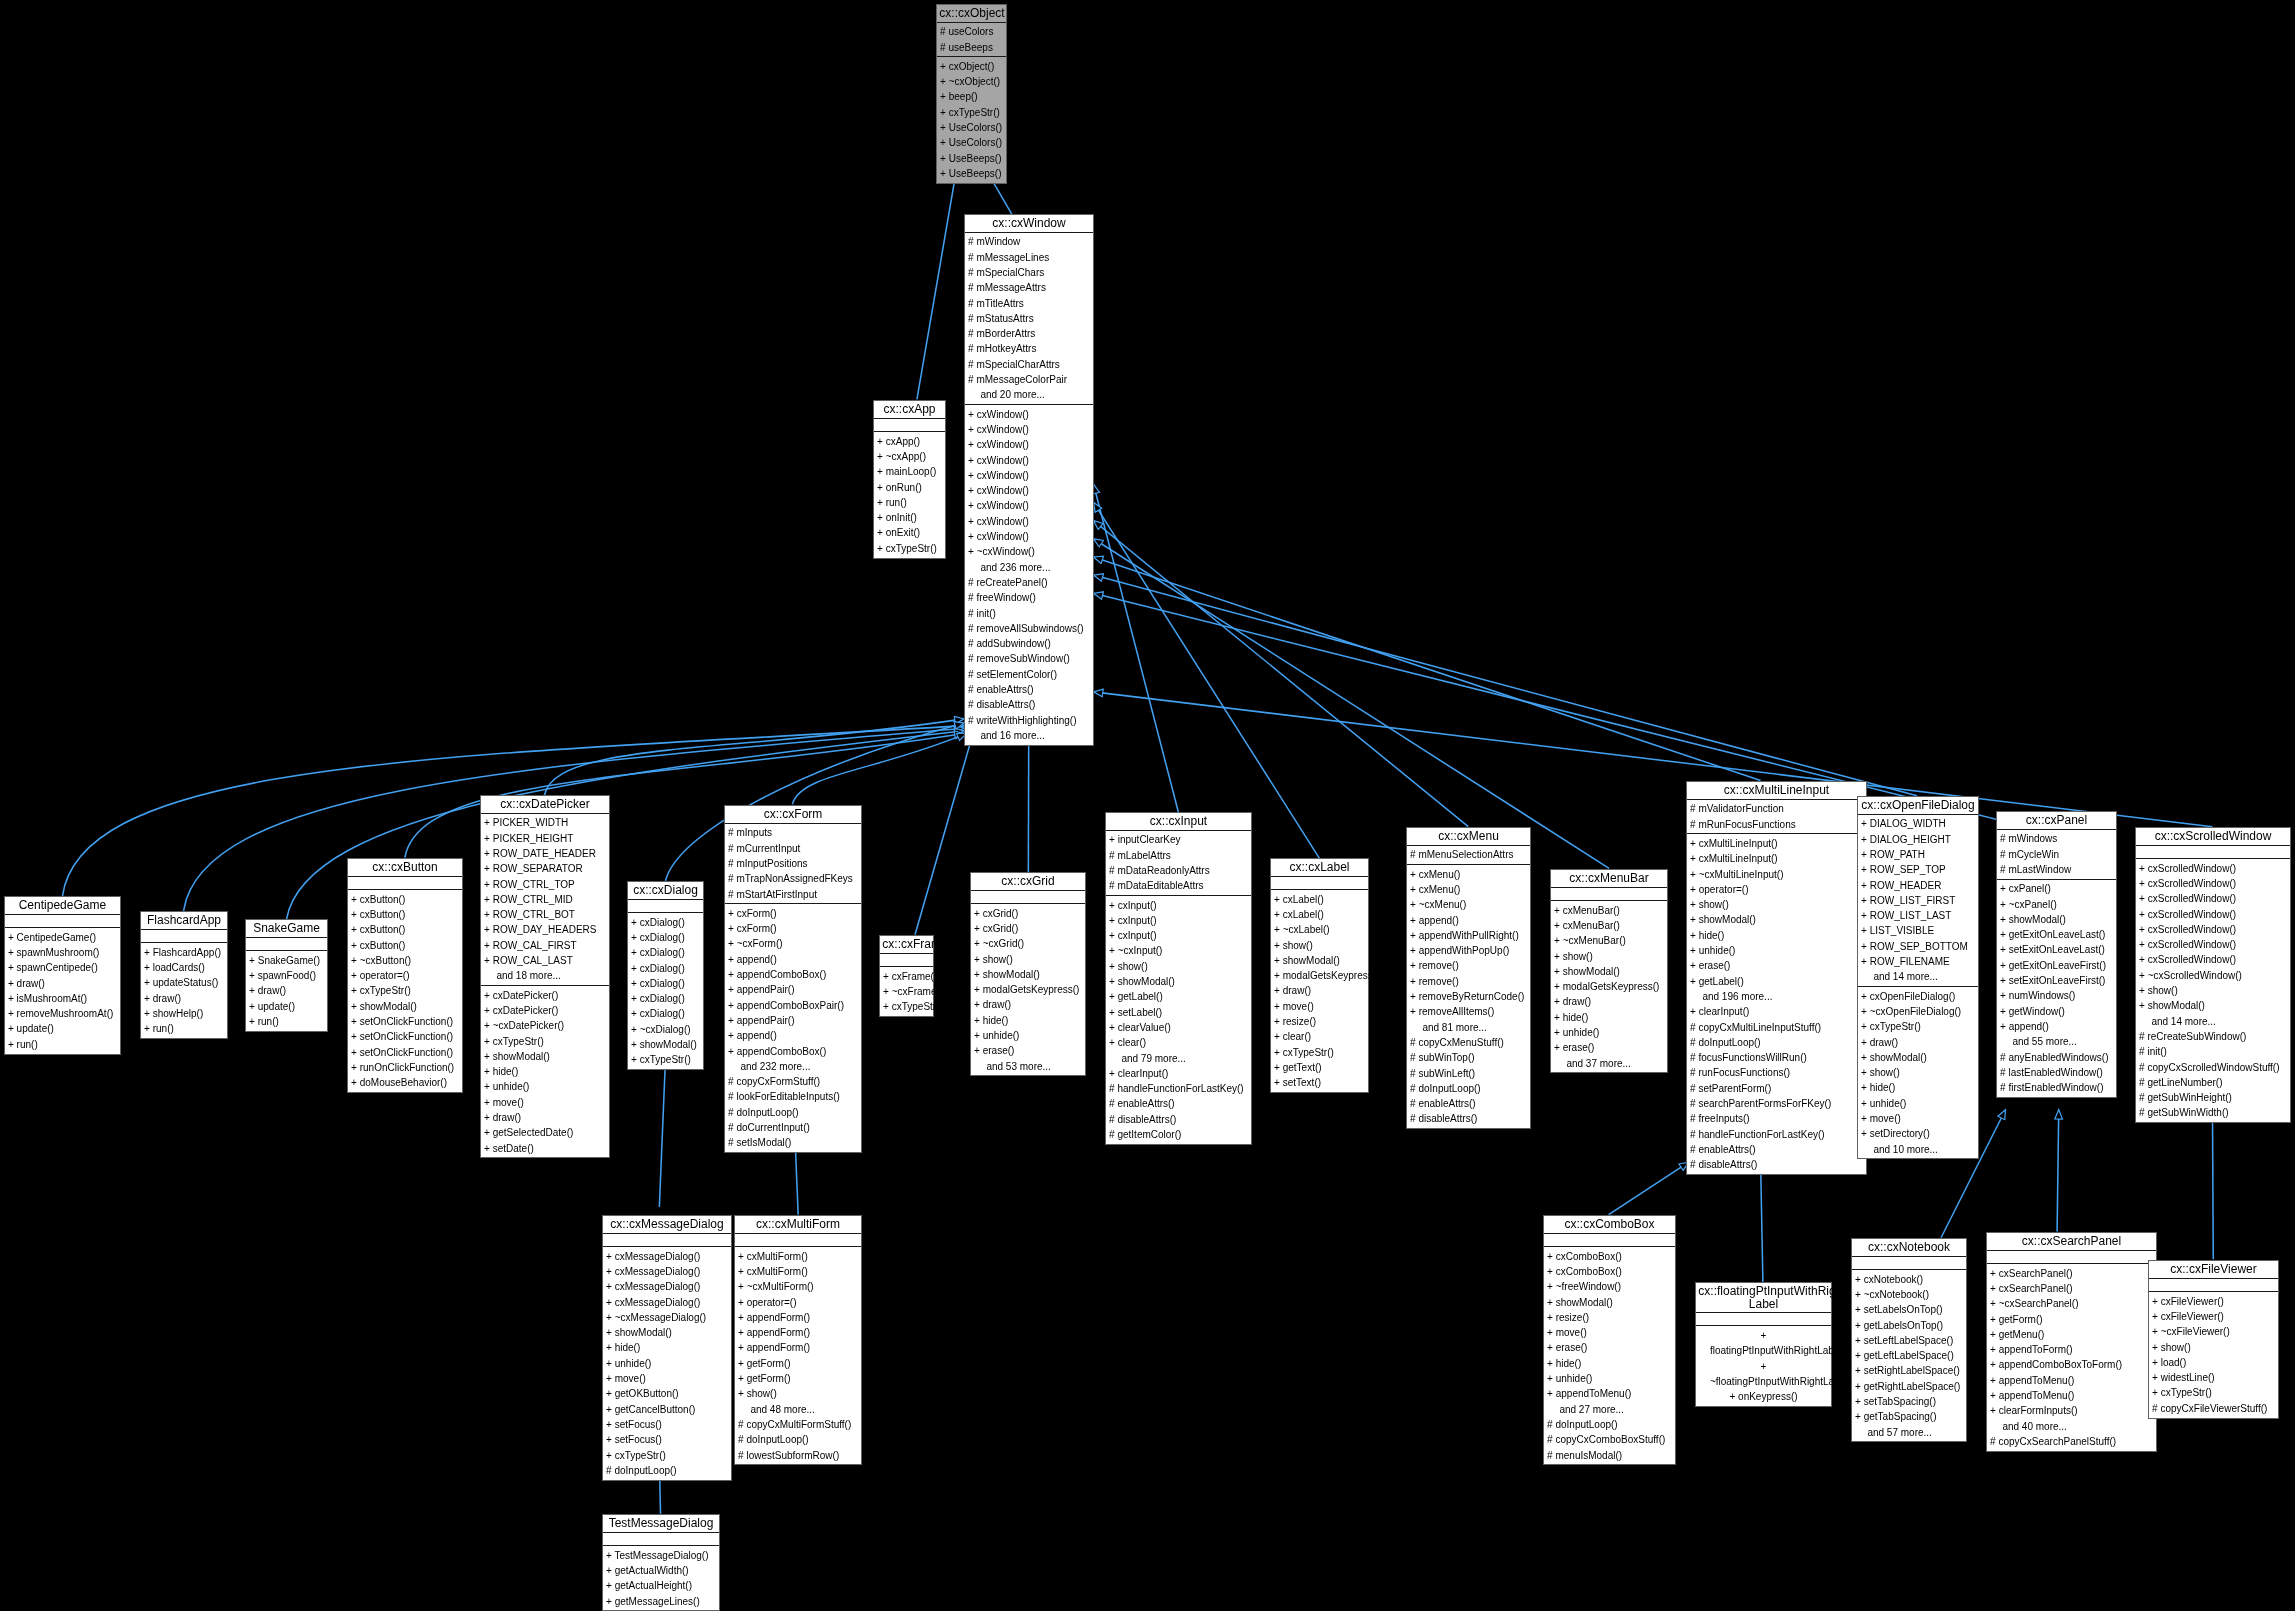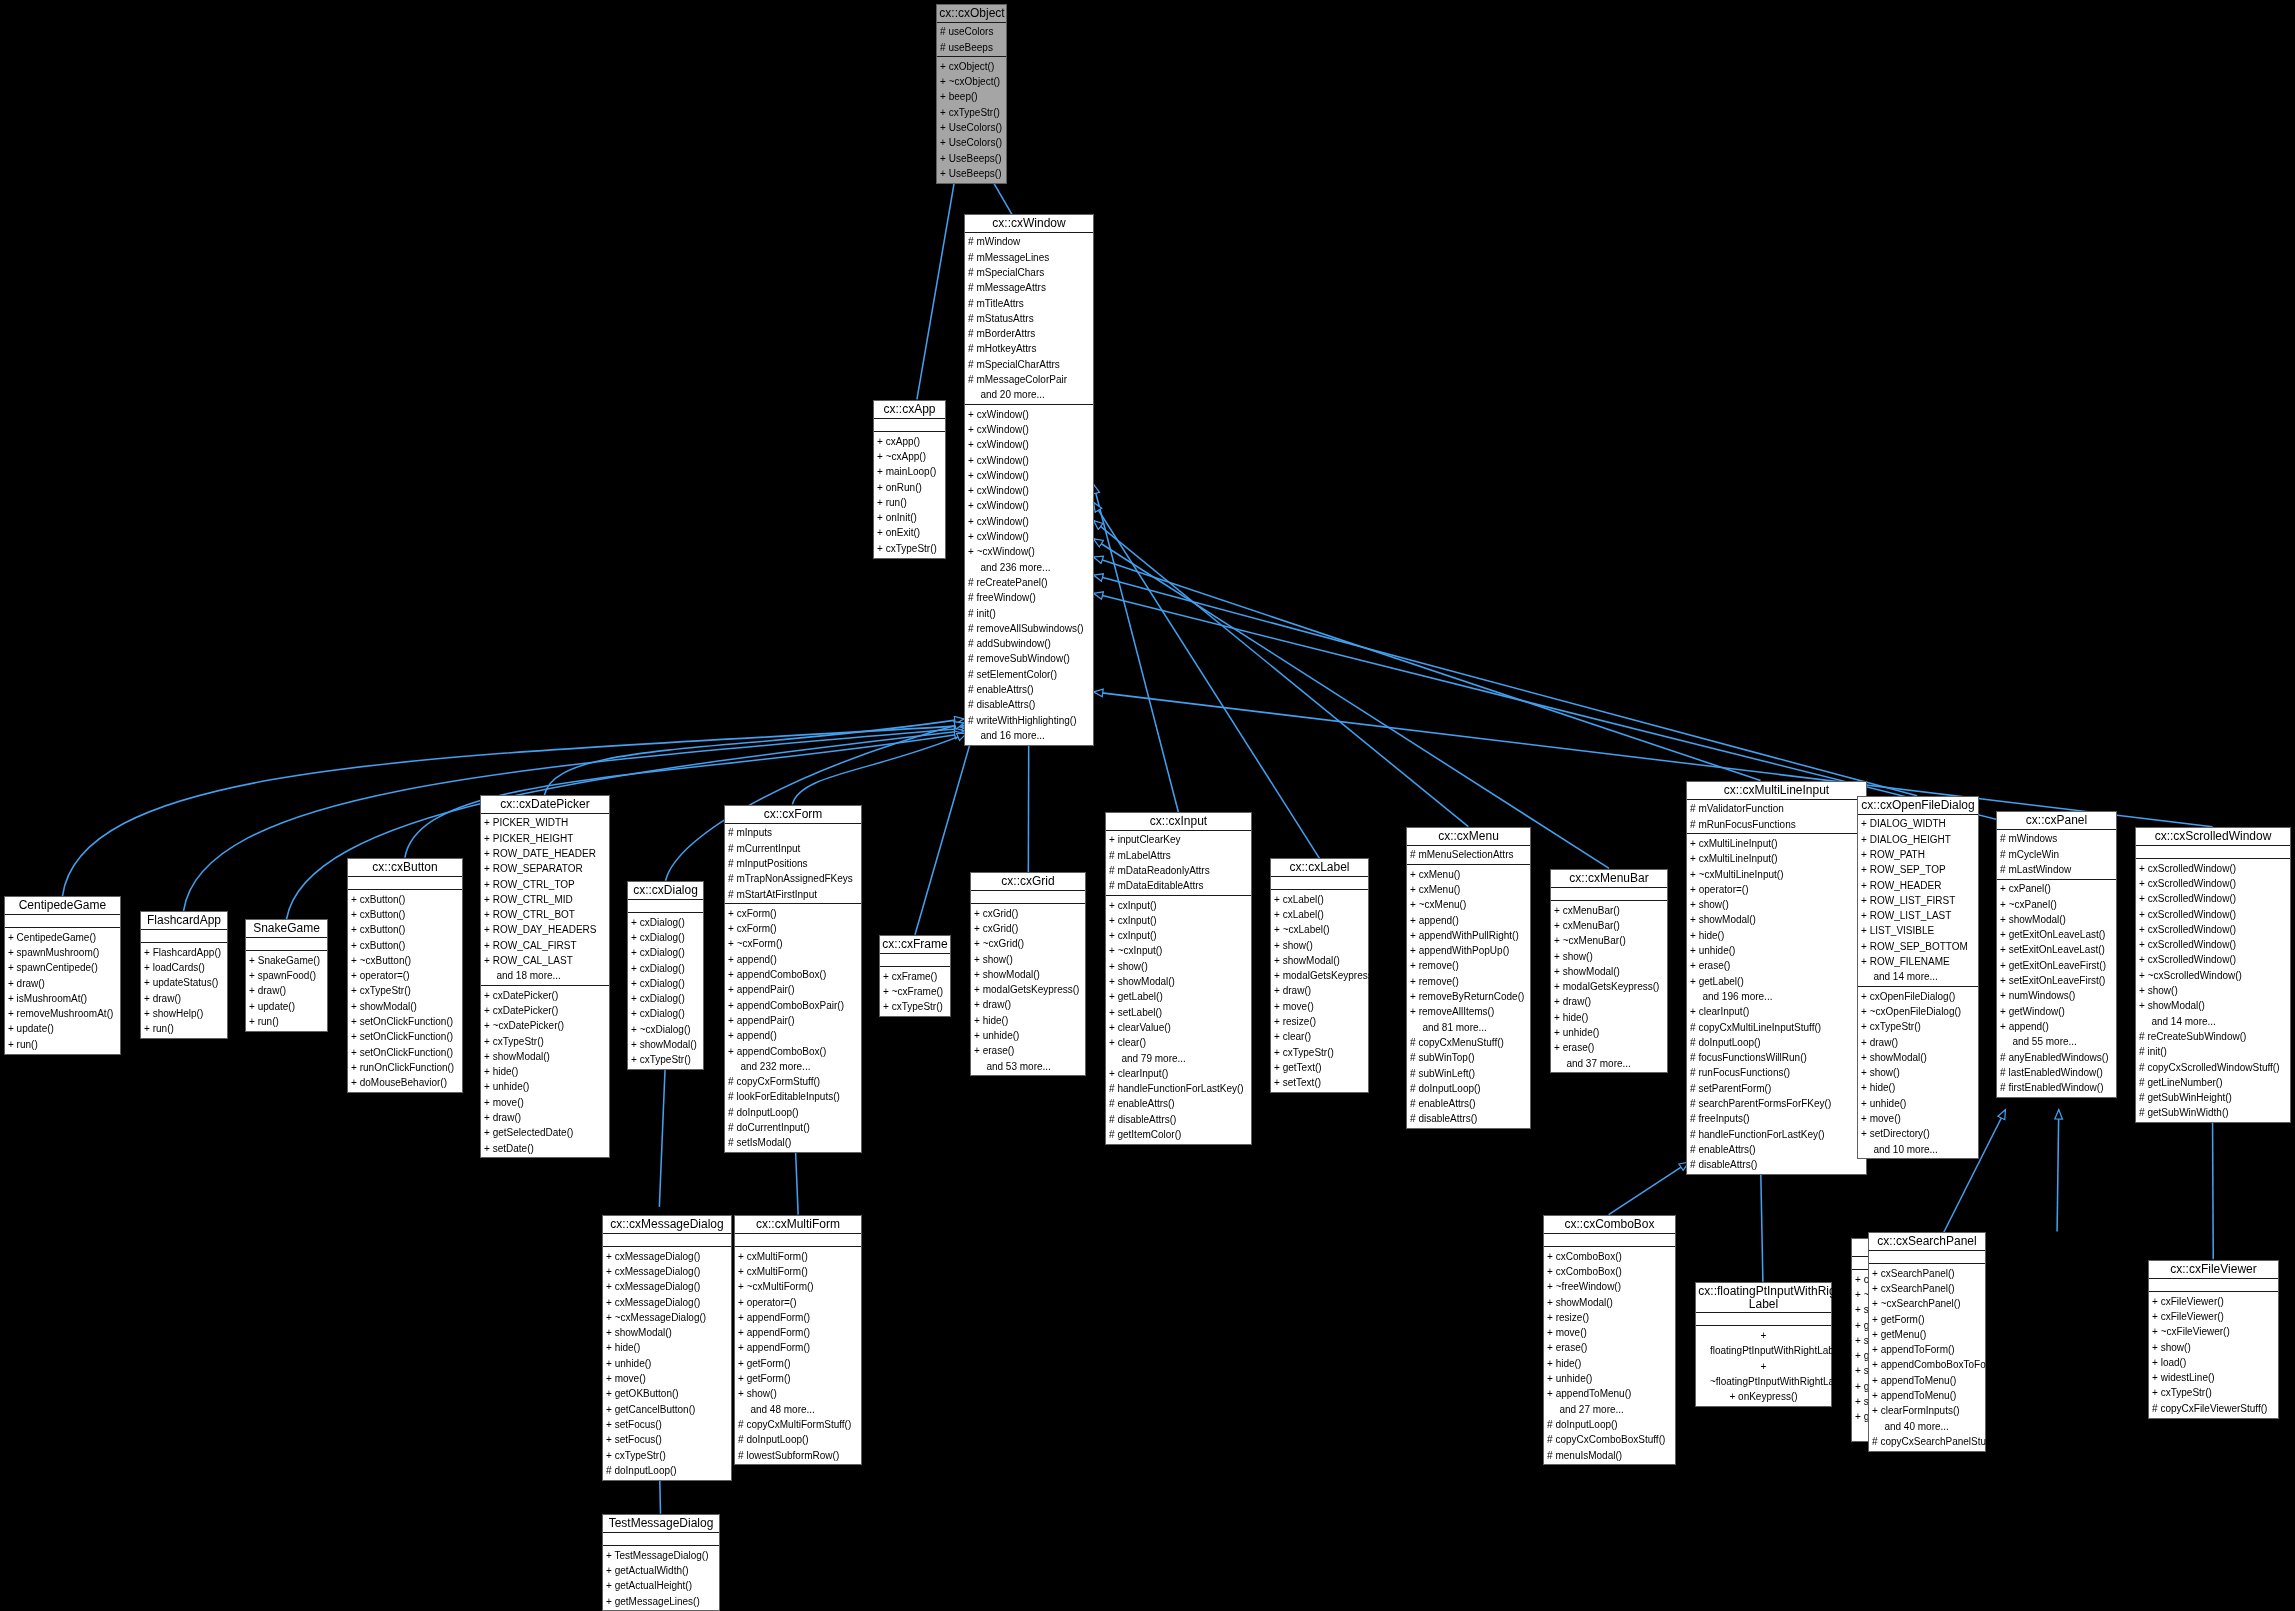--- a/index.html
+++ b/index.html
@@ -259,21 +259,21 @@
         <div class="row">+ append()</div>
         <div class="row">+ appendComboBox()</div>
         <div class="row more">and 232 more...</div>
         <div class="row"># copyCxFormStuff()</div>
         <div class="row"># lookForEditableInputs()</div>
         <div class="row"># doInputLoop()</div>
         <div class="row"># doCurrentInput()</div>
         <div class="row"># setIsModal()</div>
       </div>
     </div>
-    <div class="cls" style="left: 879px; top: 935px; width: 72px;">
+    <div class="cls" style="left: 879px; top: 935px; width: 55px;">
       <div class="title">cx::cxFrame</div>
       <div class="sec"></div>
       <div class="sec">
         <div class="row">+ cxFrame()</div>
         <div class="row">+ ~cxFrame()</div>
         <div class="row">+ cxTypeStr()</div>
       </div>
     </div>
     <div class="cls" style="left: 970px; top: 872px; width: 116px;">
       <div class="title">cx::cxGrid</div>
@@ -577,21 +577,21 @@
         <div class="row">+ getLabelsOnTop()</div>
         <div class="row">+ setLeftLabelSpace()</div>
         <div class="row">+ getLeftLabelSpace()</div>
         <div class="row">+ setRightLabelSpace()</div>
         <div class="row">+ getRightLabelSpace()</div>
         <div class="row">+ setTabSpacing()</div>
         <div class="row">+ getTabSpacing()</div>
         <div class="row more">and 57 more...</div>
       </div>
     </div>
-    <div class="cls" style="left: 1868px; top: 1232px; width: 118px;">
+    <div class="cls" style="left: 1986px; top: 1232px; width: 171px;">
       <div class="title">cx::cxSearchPanel</div>
       <div class="sec"></div>
       <div class="sec">
         <div class="row">+ cxSearchPanel()</div>
         <div class="row">+ cxSearchPanel()</div>
         <div class="row">+ ~cxSearchPanel()</div>
         <div class="row">+ getForm()</div>
         <div class="row">+ getMenu()</div>
         <div class="row">+ appendToForm()</div>
         <div class="row">+ appendComboBoxToForm()</div>

